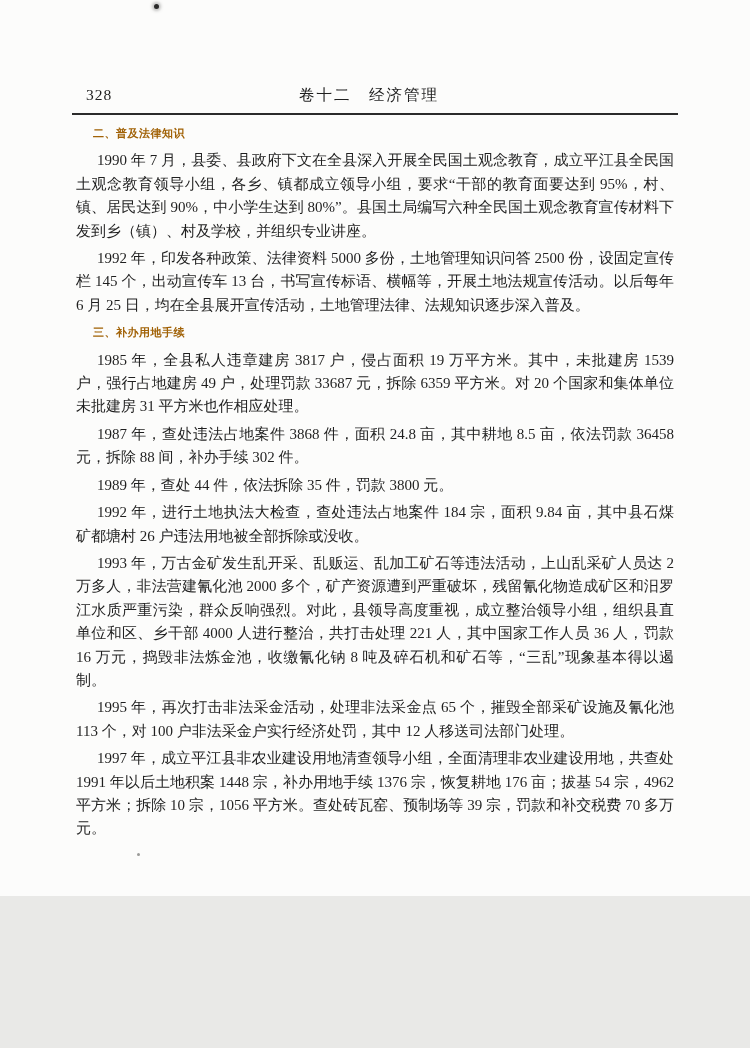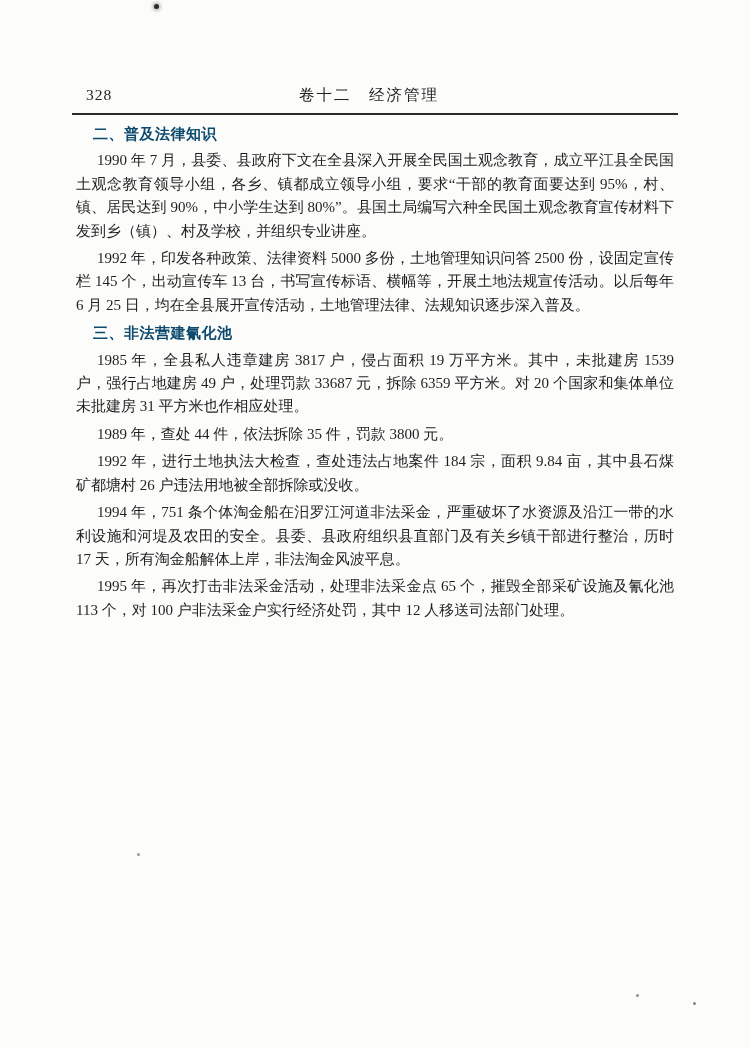--- a/index.html
+++ b/index.html
@@ -3,21 +3,21 @@
 <meta charset="utf-8">
 <style>
   html, body {
     margin: 0;
     padding: 0;
     background: #e9e9e7;
   }
   .page {
     position: relative;
     width: 750px;
-    height: 1048px;
+    height: 896px;
     margin: 0 auto;
     background: #fcfcfb;
     overflow: hidden;
     font-family: "Liberation Serif", "DejaVu Serif", serif;
     color: #1f1f1f;
   }
   
   .header {
     position: absolute;
     left: 72px;
@@ -56,25 +56,25 @@
     width: 606px;
     top: 122px;
     font-size: 15px;
     line-height: 23.4px;
     text-align: justify;
     text-justify: inter-ideograph;
   }
   .sec-heading {
     margin: 0;
     padding: 0;
-    font-size: 15px;
+    font-size: 11px;
     line-height: 23.4px;
     text-indent: 21px;
     font-weight: bold;
-    color: #0c4a6e;
+    color: #a16207;
     font-family: "Liberation Sans", "DejaVu Sans", sans-serif;
     letter-spacing: 0.5px;
   }
   .para {
     margin: 4px;
     padding: 0;
     text-indent: 21px;
   }
   
   .speck {
@@ -112,26 +112,28 @@
     <span class="page-num">328</span>
     <span class="header-title">卷十二　经济管理</span>
   </div>
   <div class="rule"></div>
 
   <div class="content">
     <h3 class="sec-heading">二、普及法律知识</h3>
     <p class="para">1990 年 7 月，县委、县政府下文在全县深入开展全民国土观念教育，成立平江县全民国土观念教育领导小组，各乡、镇都成立领导小组，要求“干部的教育面要达到 95%，村、镇、居民达到 90%，中小学生达到 80%”。县国土局编写六种全民国土观念教育宣传材料下发到乡（镇）、村及学校，并组织专业讲座。</p>
     <p class="para">1992 年，印发各种政策、法律资料 5000 多份，土地管理知识问答 2500 份，设固定宣传栏 145 个，出动宣传车 13 台，书写宣传标语、横幅等，开展土地法规宣传活动。以后每年 6 月 25 日，均在全县展开宣传活动，土地管理法律、法规知识逐步深入普及。</p>
 
-    <h3 class="sec-heading">三、非法营建氰化池</h3>
+    <h3 class="sec-heading">三、补办用地手续</h3>
     <p class="para">1985 年，全县私人违章建房 3817 户，侵占面积 19 万平方米。其中，未批建房 1539 户，强行占地建房 49 户，处理罚款 33687 元，拆除 6359 平方米。对 20 个国家和集体单位未批建房 31 平方米也作相应处理。</p>
+    <p class="para">1987 年，查处违法占地案件 3868 件，面积 24.8 亩，其中耕地 8.5 亩，依法罚款 36458 元，拆除 88 间，补办手续 302 件。</p>
     <p class="para">1989 年，查处 44 件，依法拆除 35 件，罚款 3800 元。</p>
     <p class="para">1992 年，进行土地执法大检查，查处违法占地案件 184 宗，面积 9.84 亩，其中县石煤矿都塘村 26 户违法用地被全部拆除或没收。</p>
-    <p class="para">1994 年，751 条个体淘金船在汨罗江河道非法采金，严重破坏了水资源及沿江一带的水利设施和河堤及农田的安全。县委、县政府组织县直部门及有关乡镇干部进行整治，历时 17 天，所有淘金船解体上岸，非法淘金风波平息。</p>
+    <p class="para">1993 年，万古金矿发生乱开采、乱贩运、乱加工矿石等违法活动，上山乱采矿人员达 2 万多人，非法营建氰化池 2000 多个，矿产资源遭到严重破坏，残留氰化物造成矿区和汨罗江水质严重污染，群众反响强烈。对此，县领导高度重视，成立整治领导小组，组织县直单位和区、乡干部 4000 人进行整治，共打击处理 221 人，其中国家工作人员 36 人，罚款 16 万元，捣毁非法炼金池，收缴氰化钠 8 吨及碎石机和矿石等，“三乱”现象基本得以遏制。</p>
     <p class="para">1995 年，再次打击非法采金活动，处理非法采金点 65 个，摧毁全部采矿设施及氰化池 113 个，对 100 户非法采金户实行经济处罚，其中 12 人移送司法部门处理。</p>
+    <p class="para">1997 年，成立平江县非农业建设用地清查领导小组，全面清理非农业建设用地，共查处 1991 年以后土地积案 1448 宗，补办用地手续 1376 宗，恢复耕地 176 亩；拔基 54 宗，4962 平方米；拆除 10 宗，1056 平方米。查处砖瓦窑、预制场等 39 宗，罚款和补交税费 70 多万元。</p>
   </div>
 
   <div class="speck speck-top"></div>
   <div class="speck speck-mid"></div>
   <div class="speck speck-b1"></div>
   <div class="speck speck-b2"></div>
 
 </div>
 
 </body></html>

